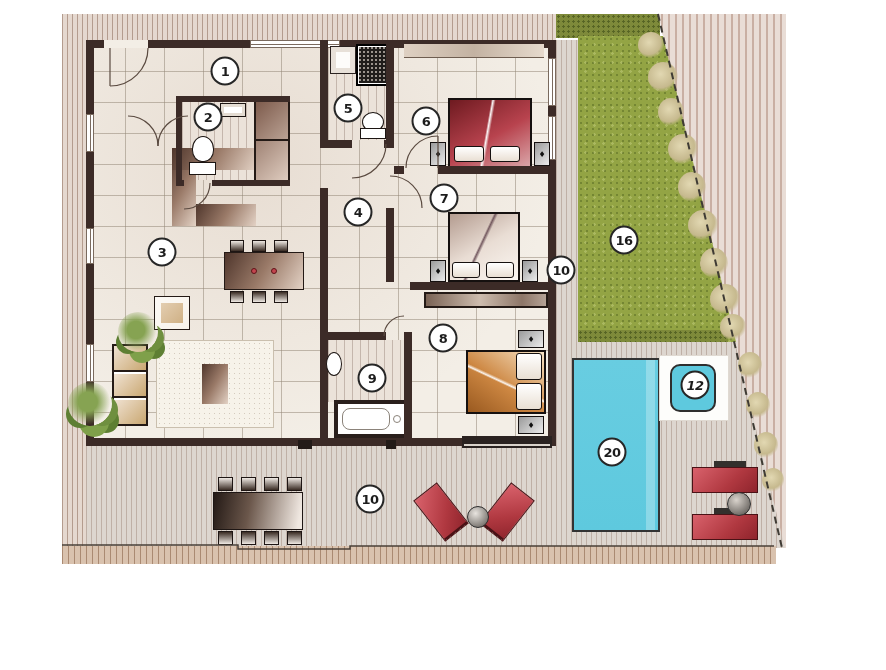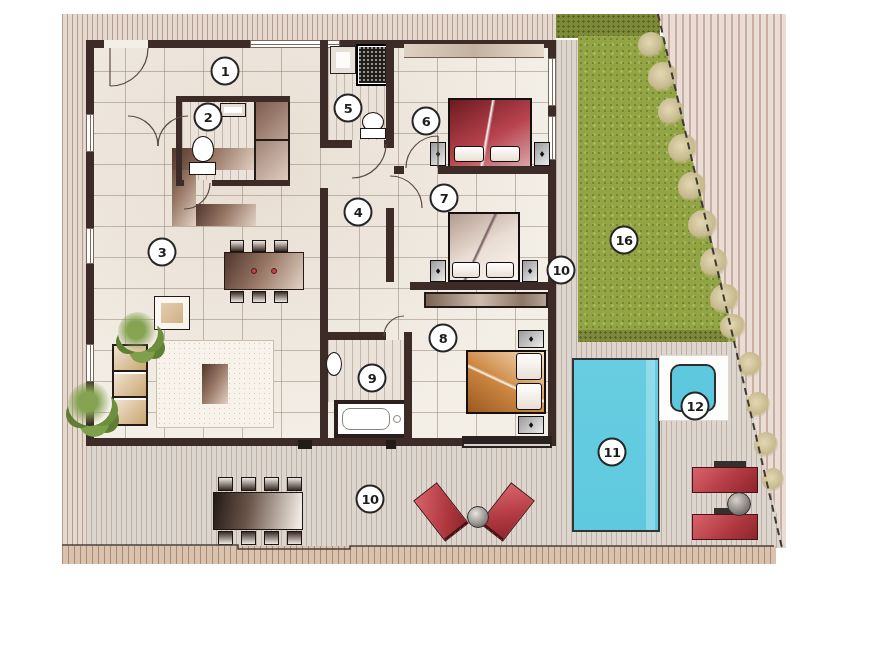--- a/index.html
+++ b/index.html
@@ -244,17 +244,17 @@
       <div class="marker" style="left: 208px; top: 117px;">2</div>
       <div class="marker" style="left: 162px; top: 252px;">3</div>
       <div class="marker" style="left: 358px; top: 212px;">4</div>
       <div class="marker" style="left: 348px; top: 108px;">5</div>
       <div class="marker" style="left: 426px; top: 121px;">6</div>
       <div class="marker" style="left: 444px; top: 198px;">7</div>
       <div class="marker" style="left: 443px; top: 338px;">8</div>
       <div class="marker" style="left: 372px; top: 378px;">9</div>
       <div class="marker" style="left: 561px; top: 270px;">10</div>
       <div class="marker" style="left: 370px; top: 499px;">10</div>
-      <div class="marker" style="left: 612px; top: 452px;">11</div>
-      <div class="marker" style="left: 695px; top: 406px;">12</div>
+      <div class="marker" style="left: 612px; top: 452px;">20</div>
+      <div class="marker" style="left: 695px; top: 385px; font-style: italic;">12</div>
       <div class="marker" style="left: 624px; top: 240px;">16</div>
     </div>
 </div>
 
 </body></html>

